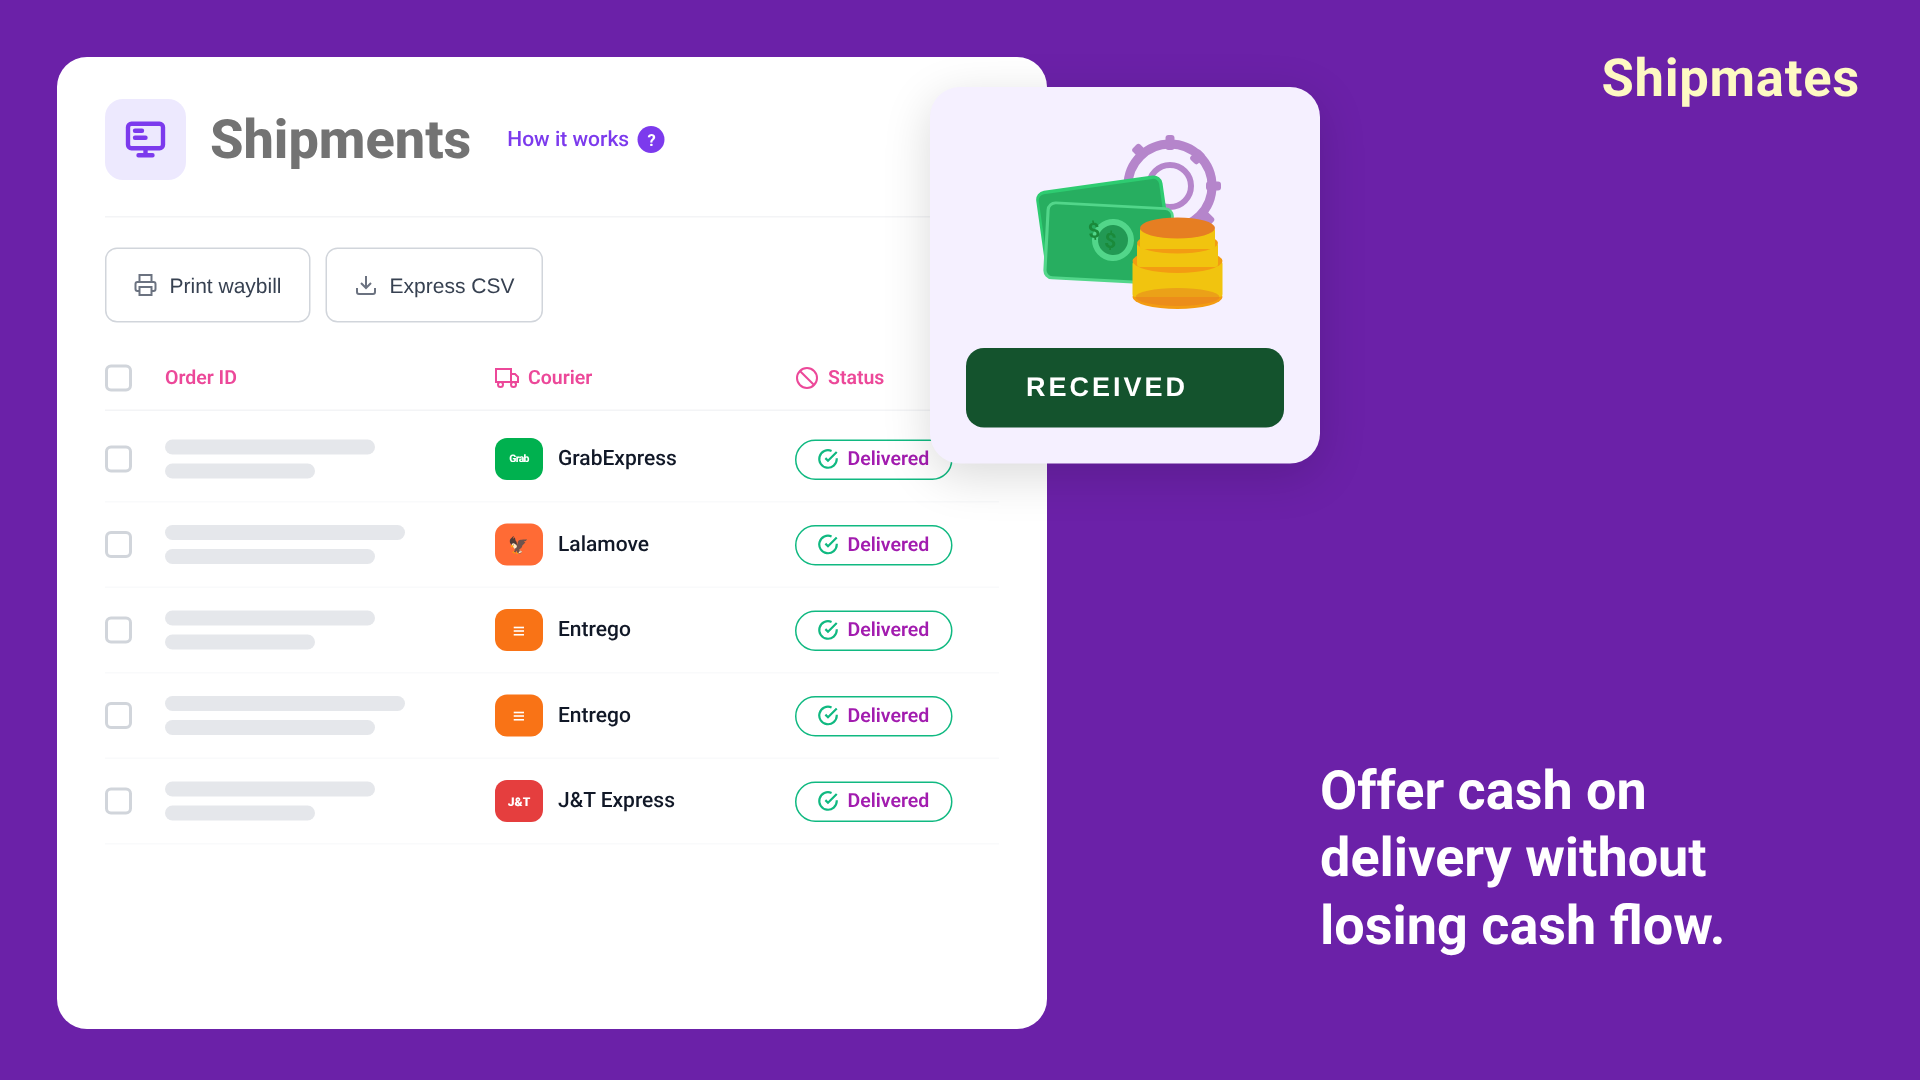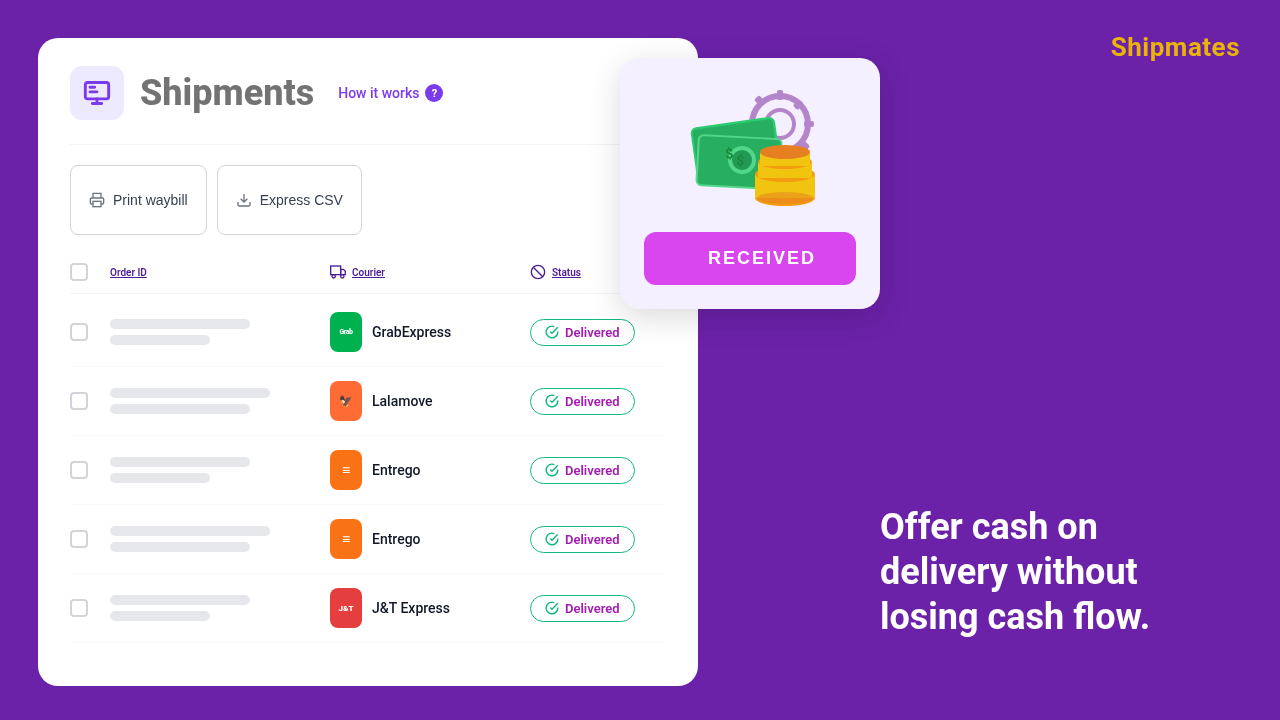--- a/index.html
+++ b/index.html
@@ -10,22 +10,22 @@
       font-family: -apple-system, BlinkMacSystemFont, 'Segoe UI', Roboto, sans-serif;
       overflow: hidden;
       position: relative;
     }
 
     
     .brand-name {
       position: absolute;
       top: 32px;
       right: 40px;
-      color: #eab308;
-      font-size: 26px;
+      color: #fef9c3;
+      font-size: 35px;
       font-weight: 700;
       letter-spacing: 0.5px;
     }
 
     
     .main-card {
       position: absolute;
       top: 38px;
       left: 38px;
       width: 660px;
@@ -95,21 +95,21 @@
     .toolbar {
       display: flex;
       gap: 10px;
       margin-bottom: 28px;
     }
 
     .toolbar-btn {
       display: flex;
       align-items: center;
       gap: 8px;
-      padding: 26px 18px;
+      padding: 16px 18px;
       border: 1.5px solid #D1D5DB;
       border-radius: 8px;
       background: white;
       color: #374151;
       font-size: 14px;
       font-weight: 500;
       cursor: pointer;
     }
 
     .toolbar-btn svg {
@@ -121,27 +121,26 @@
     
     .table-header {
       display: grid;
       grid-template-columns: 40px 220px 200px 180px 120px;
       padding: 0 0 12px 0;
       border-bottom: 1px solid #F3F4F6;
       margin-bottom: 4px;
     }
 
     .table-header-cell {
-      font-size: 10px;
+      font-size: 13px;
       font-weight: 600;
-      color: #4c1d95;
+      color: #ec4899;
       display: flex;
       align-items: center;
       gap: 6px;
-      text-decoration: underline;
     }
 
     .table-row {
       display: grid;
       grid-template-columns: 40px 220px 200px 180px 120px;
       padding: 14px 0;
       border-bottom: 1px solid #F9FAFB;
       align-items: center;
     }
 
@@ -179,21 +178,21 @@
       display: flex;
       align-items: center;
       gap: 10px;
       font-size: 14px;
       font-weight: 500;
       color: #111827;
     }
 
     .courier-logo {
       width: 32px;
-      height: 40px;
+      height: 28px;
       border-radius: 8px;
       display: flex;
       align-items: center;
       justify-content: center;
       font-size: 9px;
       font-weight: 800;
       color: white;
       flex-shrink: 0;
     }
 
@@ -248,31 +247,31 @@
     }
 
     .popup-illustration {
       width: 160px;
       height: 130px;
       margin-bottom: 16px;
       position: relative;
     }
 
     .received-btn {
-      background: #d946ef;
+      background: #14532d;
       color: white;
       font-size: 18px;
       font-weight: 800;
       letter-spacing: 2px;
       border: none;
       border-radius: 12px;
       padding: 16px 40px;
       cursor: pointer;
       width: 100%;
-      text-align: right;
+      text-align: left;
     }
 
     
     .promo-text {
       position: absolute;
       bottom: 80px;
       right: 60px;
       width: 340px;
       color: white;
       font-size: 36px;

